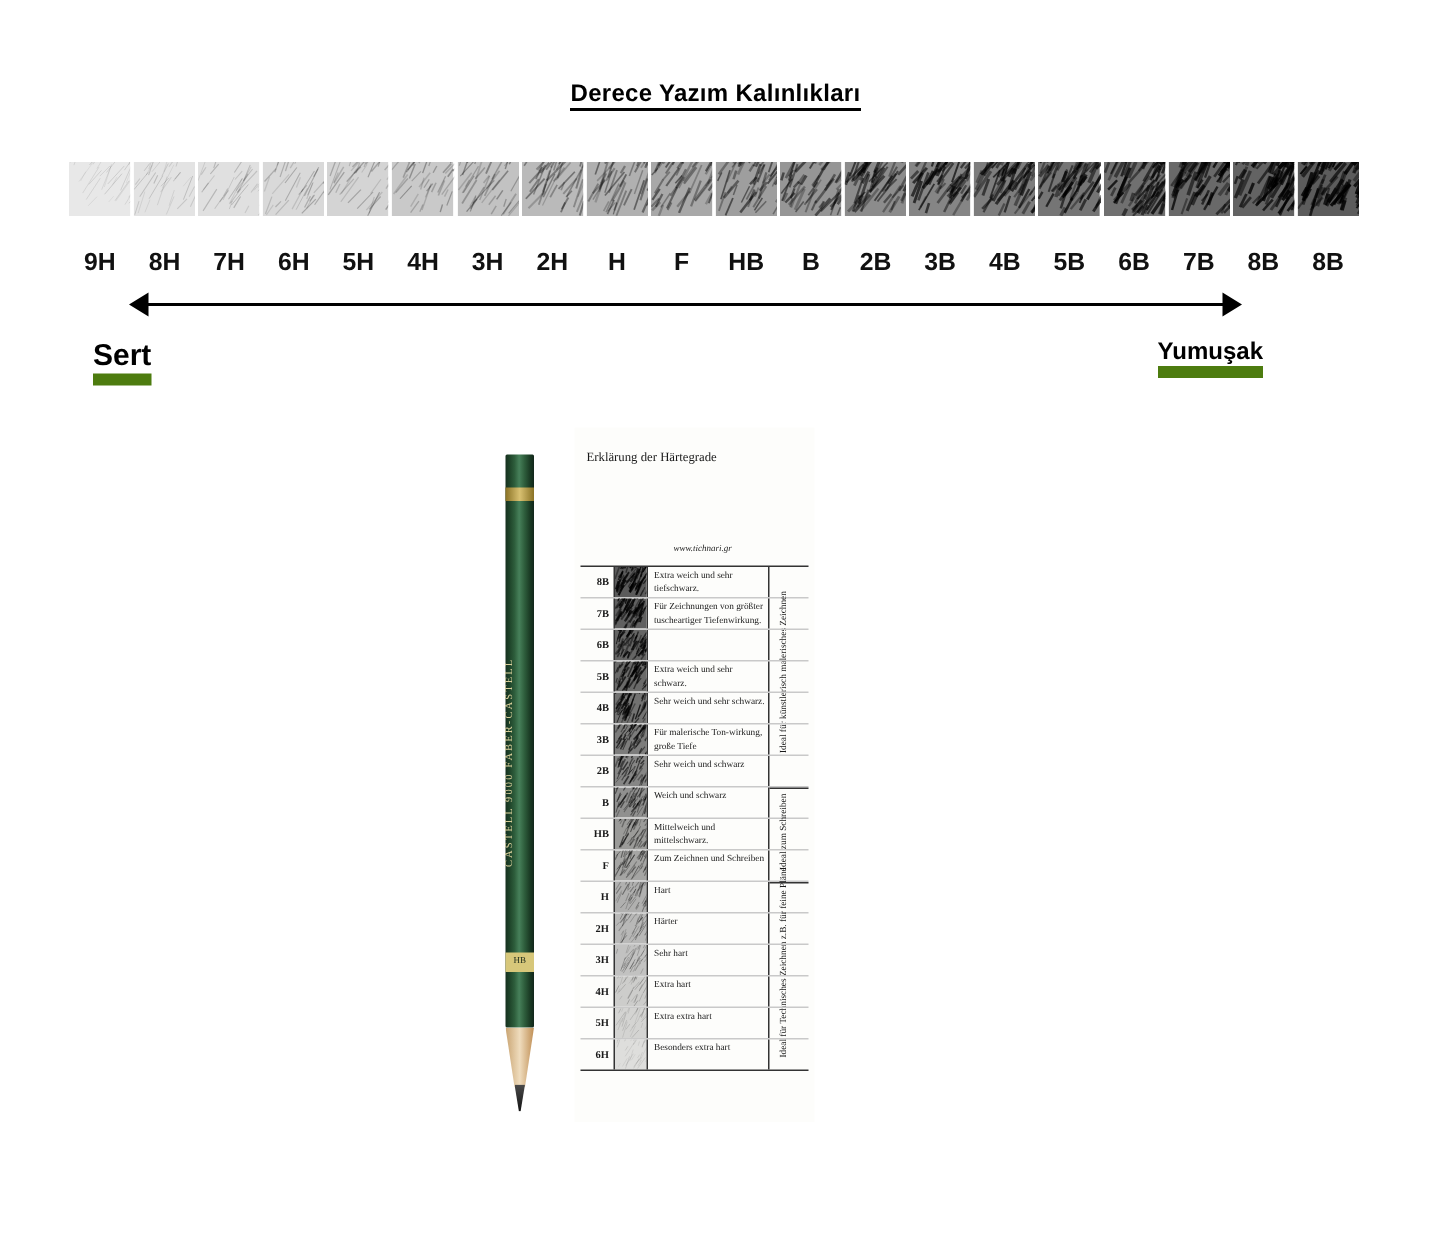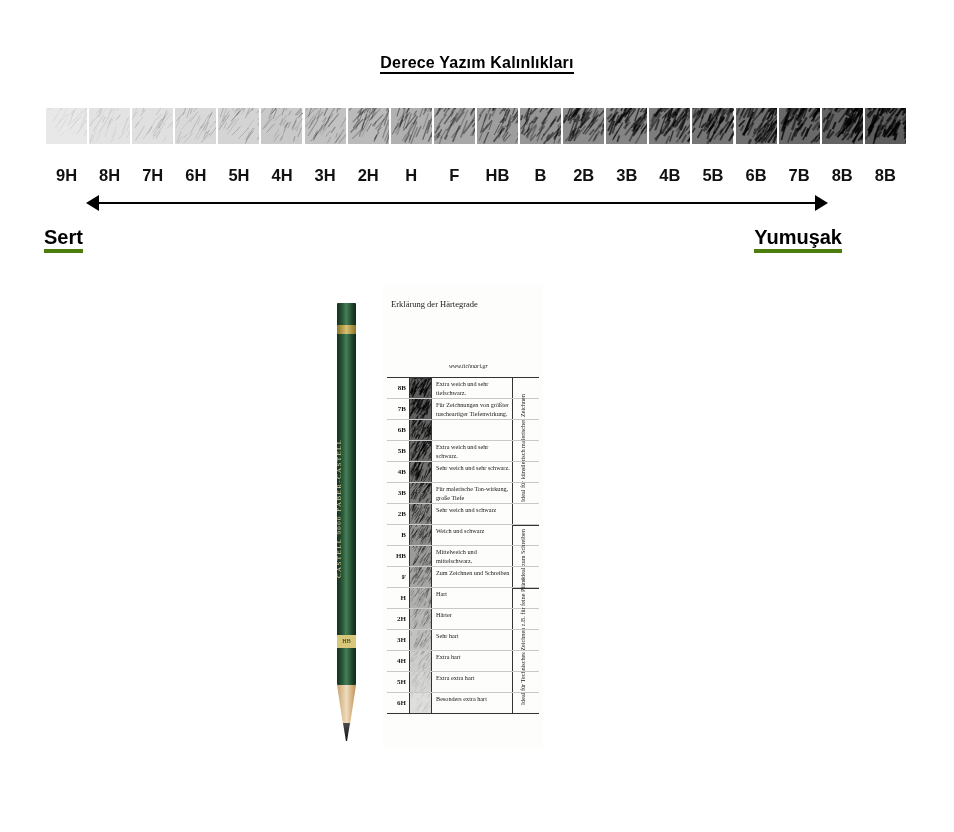--- a/index.html
+++ b/index.html
@@ -112,26 +112,27 @@
     position: absolute;
     top: 226px;
     left: 44px;
     font-size: 20px;
     font-weight: bold;
   }
   #label-soft {
     position: absolute;
     top: 226px;
     right: 112px;
-    font-size: 20px;
+    font-size: 16px;
     font-weight: bold;
   }
   #label-hard span, #label-soft span {
-    border-bottom: 4px solid #4d7c0f;
+    border-bottom: 8px solid #4d7c0f;
     padding-bottom: 1px;
+    margin-left: 18px;
   }
 
   
   #photo-block {
     position: absolute;
     top: 285px;
     left: 325px;
     width: 225px;
     height: 465px;
   }

